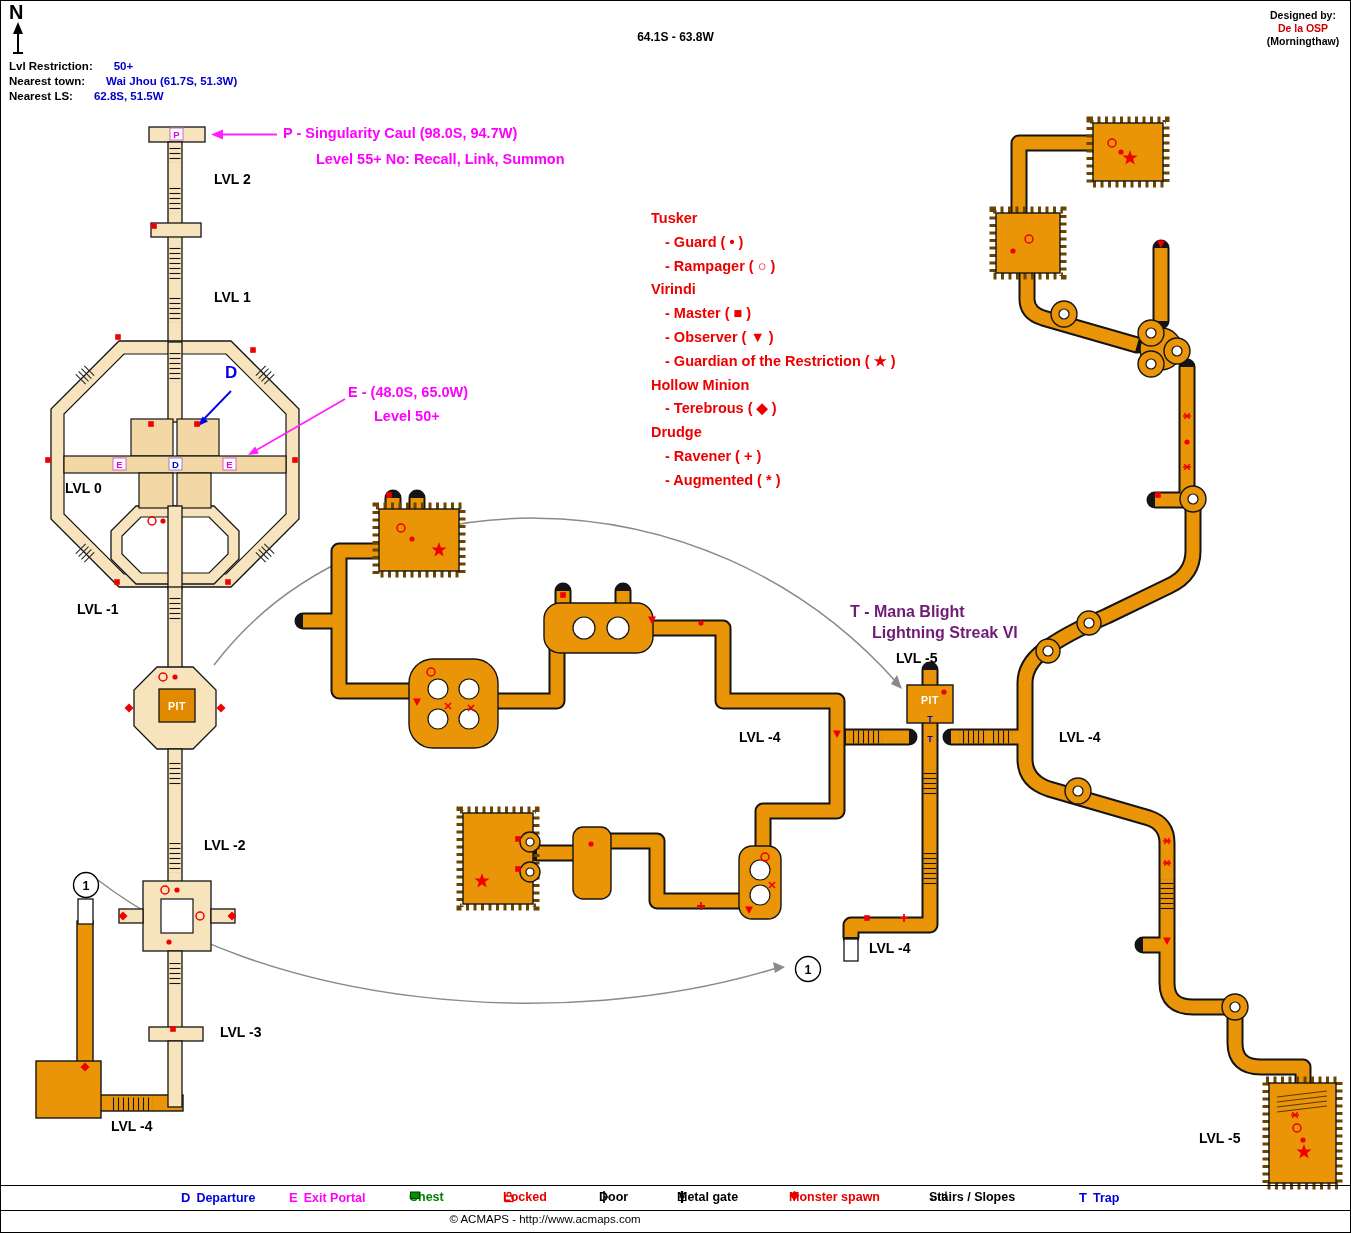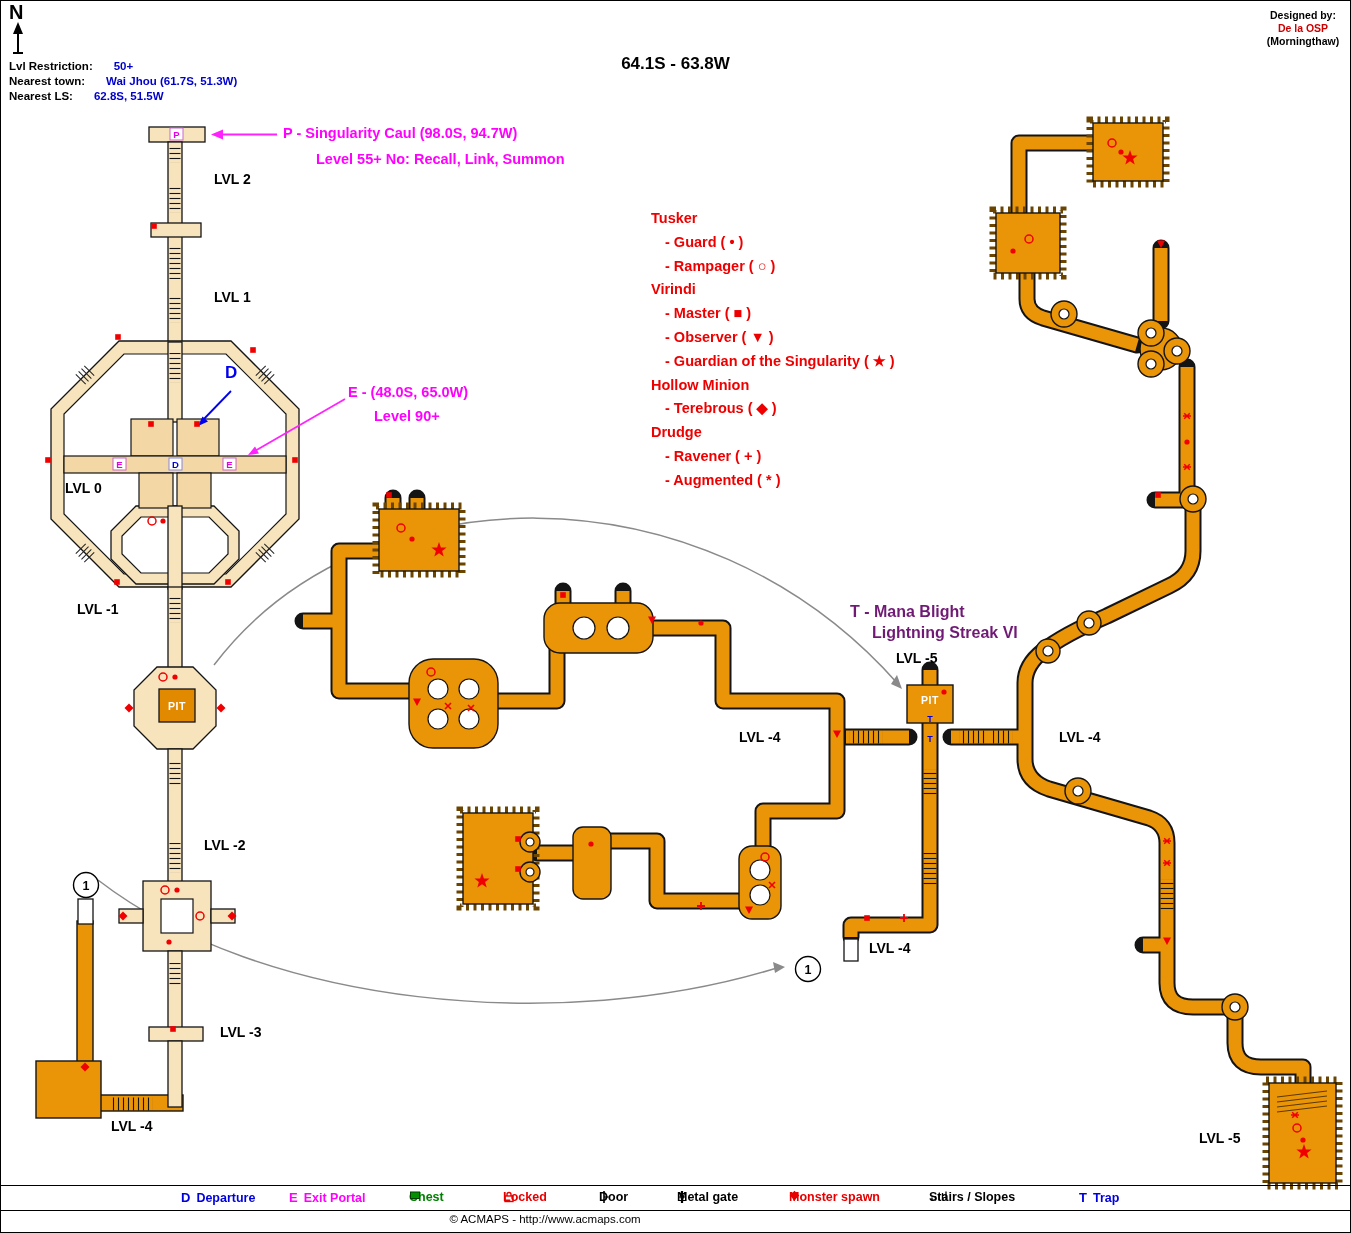--- a/index.html
+++ b/index.html
@@ -2,21 +2,21 @@
 <html><head>
 <meta charset="utf-8">
 <style>
   html,body{margin:0;padding:0;background:#fff;}
   #page{position:relative;width:1351px;height:1233px;background:#fff;border:1px solid #000;
         box-sizing:border-box;overflow:hidden;font-family:"Liberation Sans",sans-serif;}
   .lbl{position:absolute;font-weight:bold;white-space:nowrap;}
   .lvl{font-size:14px;color:#000;}
   .mag{color:#ff00ff;font-size:14.5px;}
   .title{left:0;right:0;text-align:center;font-size:19px;color:#000;}
-  .subtitle{left:0;right:0;text-align:center;font-size:17px;color:#000;margin-top:24px;}
+  .subtitle{left:0;right:0;text-align:center;font-size:12px;color:#000;}
   .designed{position:absolute;left:1258px;top:8px;width:88px;text-align:center;
             font-size:10.5px;font-weight:bold;line-height:13px;color:#000;}
   .designed .red{color:#cc0000;}
   .compassN{font-size:20px;color:#000;}
   .infoline{position:absolute;font-size:11.5px;font-weight:bold;white-space:nowrap;color:#000;}
   .infoline .v{color:#0000cc;margin-left:4px;padding-left:17px;}
   .mleg{position:absolute;left:650px;top:206px;color:#ee0000;font-weight:bold;
         font-size:14.5px;line-height:23.8px;}
   .mleg .ent{padding-left:14px;}
   .dletter{font-size:17px;color:#0000ee;}
@@ -382,33 +382,33 @@
   <div class="infoline" style="left:8px;top:74px;">
     <span>Nearest town:</span><span class="v">Wai Jhou (61.7S, 51.3W)</span>
   </div>
   <div class="infoline" style="left:8px;top:89px;">
     <span>Nearest LS:</span><span class="v">62.8S, 51.5W</span>
   </div>
 
   <div class="lbl mag" style="left:282px;top:124px;">P - Singularity Caul (98.0S, 94.7W)</div>
   <div class="lbl mag" style="left:315px;top:150px;">Level 55+  No: Recall, Link, Summon</div>
   <div class="lbl mag" style="left:347px;top:383px;">E - (48.0S, 65.0W)</div>
-  <div class="lbl mag" style="left:373px;top:407px;">Level 90+</div>
+  <div class="lbl mag" style="left:373px;top:407px;">Level 50+</div>
   <div class="lbl dletter" style="left:224px;top:362px;">D</div>
   <div class="lbl trapnote" style="left:849px;top:602px;">T - Mana Blight</div>
   <div class="lbl trapnote" style="left:871px;top:623px;">Lightning Streak VI</div>
 
   <div class="mleg">
     <div>Tusker</div>
     <div class="ent">- Guard ( • )</div>
     <div class="ent">- Rampager ( ○ )</div>
     <div>Virindi</div>
     <div class="ent">- Master ( ■ )</div>
     <div class="ent">- Observer ( ▼ )</div>
-    <div class="ent">- Guardian of the Singularity ( ★ )</div>
+    <div class="ent">- Guardian of the Restriction ( ★ )</div>
     <div>Hollow Minion</div>
     <div class="ent">- Terebrous ( ◆ )</div>
     <div>Drudge</div>
     <div class="ent">- Ravener ( + )</div>
     <div class="ent">- Augmented ( * )</div>
   </div>
 
   <div class="lbl lvl" style="left:213px;top:170px;">LVL 2</div>
   <div class="lbl lvl" style="left:213px;top:288px;">LVL 1</div>
   <div class="lbl lvl" style="left:64px;top:455px;margin-top:24px;">LVL 0</div>

